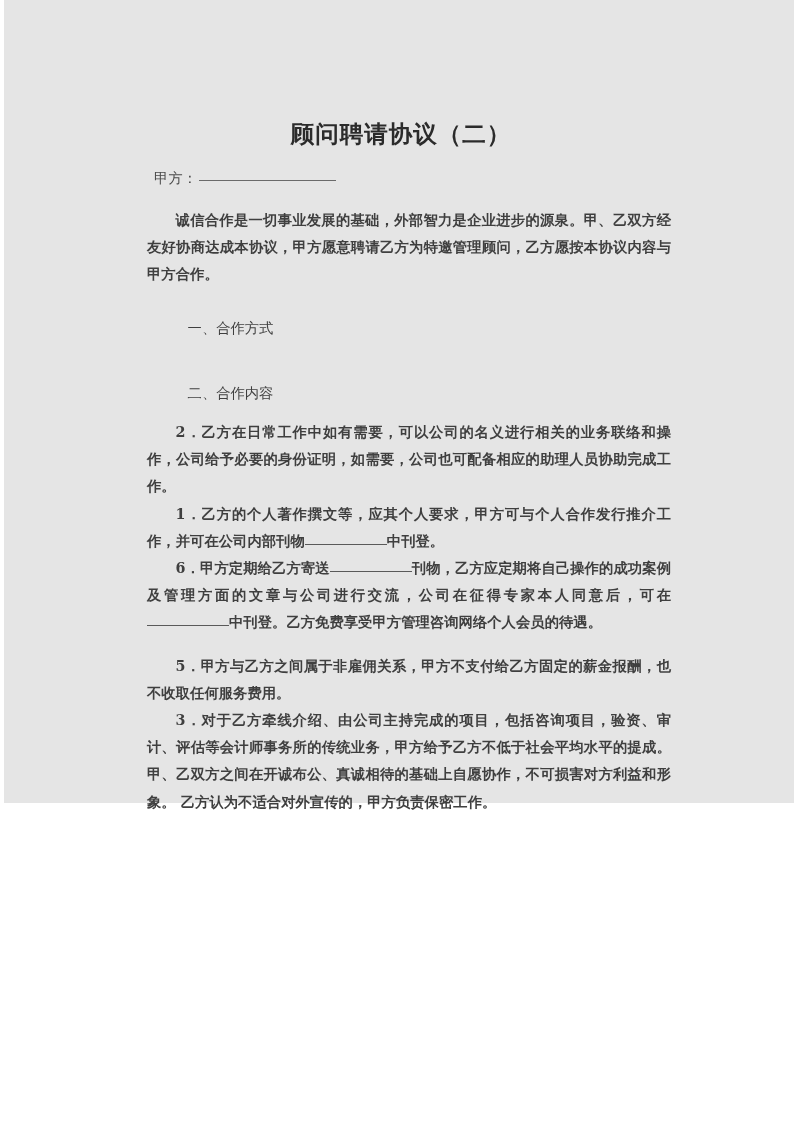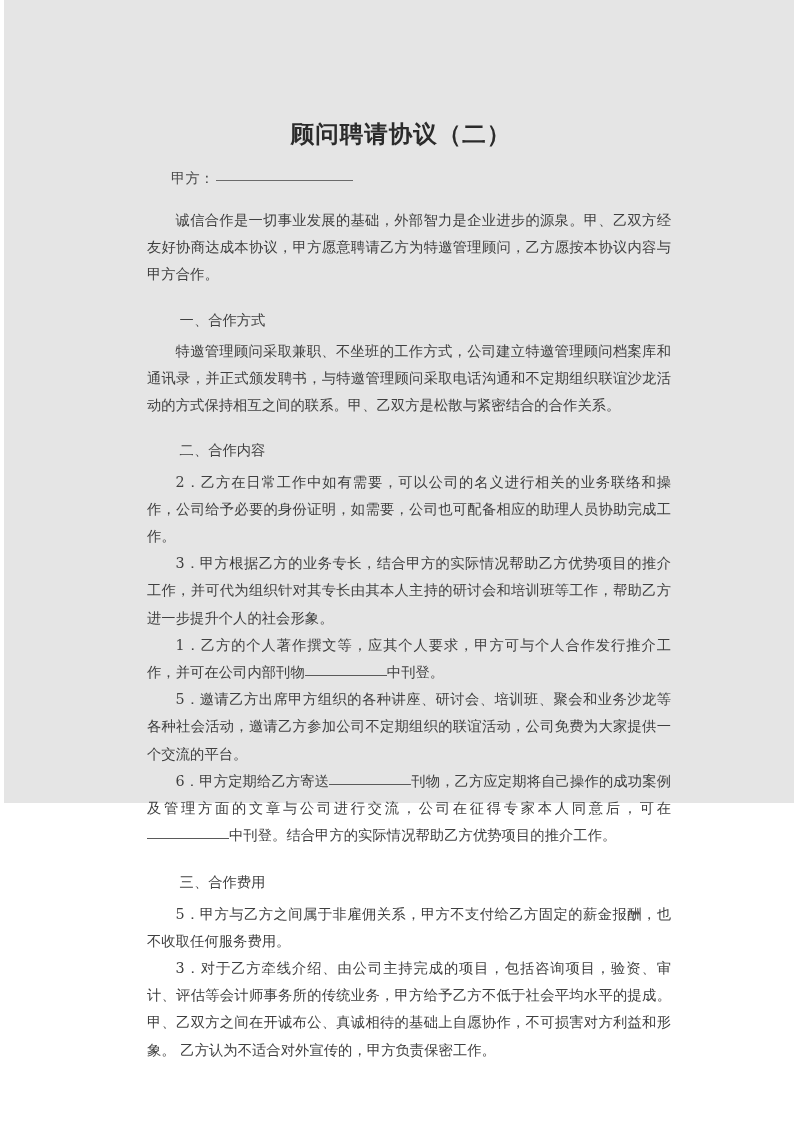--- a/index.html
+++ b/index.html
@@ -43,21 +43,20 @@
   }
   .party-line {
     font-size: 14.2px;
     line-height: 25px;
     padding-left: 7px;
     color: #4a4a4a;
     white-space: nowrap;
   }
   .party-label {
     letter-spacing: 0.2px;
-    margin-left: 17px;
   }
   .blank-long {
     display: inline-block;
     width: 137px;
     border-bottom: 1px solid #6a6a6a;
     vertical-align: 2px;
     height: 13px;
     margin-left: 2px;
   }
   .blank-mid {
@@ -69,23 +68,24 @@
   }
   p.para {
     margin: 0;
     font-size: 14.3px;
     line-height: 27.2px;
     text-align: justify;
     text-justify: inter-ideograph;
     text-indent: 2em;
     color: #3f3f3f;
     letter-spacing: 0.05px;
+    font-weight: bold;
   }
   p.heading {
-    margin: 4px;
+    margin: 12px;
     font-size: 14.3px;
     line-height: 27.2px;
     text-indent: 2em;
     color: #3f3f3f;
   }
   .gap-sm { height: 14px; }
   .gap-md { height: 16px; }
   .gap-parties { height: 16px; }
 </style>
 </head>
@@ -101,34 +101,30 @@
       <span class="party-label">甲方：</span><span class="blank-long"></span>
     </div>
 
     <div class="gap-parties"></div>
 
     <p class="para">诚信合作是一切事业发展的基础，外部智力是企业进步的源泉。甲、乙双方经友好协商达成本协议，甲方愿意聘请乙方为特邀管理顾问，乙方愿按本协议内容与甲方合作。</p>
 
     <div class="gap-sm"></div>
 
     <p class="heading">一、合作方式</p>
-    <p class="para">特邀管理顾问采取兼职、不坐班的工作方式，公司建立特邀管理顾问档案库和通讯录，并正式颁发聘书，与特邀管理顾问采取电话沟通和不定期组织联谊沙龙活动的方式保持相互之间的联系。甲、乙双方是松散与紧密结合的合作关系。</p>
 
     <div class="gap-sm"></div>
 
     <p class="heading">二、合作内容</p>
     <p class="para">2．乙方在日常工作中如有需要，可以公司的名义进行相关的业务联络和操作，公司给予必要的身份证明，如需要，公司也可配备相应的助理人员协助完成工作。</p>
-    <p class="para">3．甲方根据乙方的业务专长，结合甲方的实际情况帮助乙方优势项目的推介工作，并可代为组织针对其专长由其本人主持的研讨会和培训班等工作，帮助乙方进一步提升个人的社会形象。</p>
 
     <p class="para"><span>1．乙方的个人著作撰文等，应其个人要求，甲方可与个人合作发行推介工作，并可在公司内部刊物</span><span class="blank-mid"></span><span>中刊登。</span></p>
 
-    <p class="para">5．邀请乙方出席甲方组织的各种讲座、研讨会、培训班、聚会和业务沙龙等各种社会活动，邀请乙方参加公司不定期组织的联谊活动，公司免费为大家提供一个交流的平台。</p>
 
-    <p class="para"><span>6．甲方定期给乙方寄送</span><span class="blank-mid"></span><span>刊物，乙方应定期将自己操作的成功案例及管理方面的文章与公司进行交流，公司在征得专家本人同意后，可在</span><span class="blank-mid"></span><span>中刊登。结合甲方的实际情况帮助乙方优势项目的推介工作。</span></p>
+    <p class="para"><span>6．甲方定期给乙方寄送</span><span class="blank-mid"></span><span>刊物，乙方应定期将自己操作的成功案例及管理方面的文章与公司进行交流，公司在征得专家本人同意后，可在</span><span class="blank-mid"></span><span>中刊登。乙方免费享受甲方管理咨询网络个人会员的待遇。</span></p>
 
     <div class="gap-md"></div>
 
-    <p class="heading">三、合作费用</p>
     <p class="para">5．甲方与乙方之间属于非雇佣关系，甲方不支付给乙方固定的薪金报酬，也不收取任何服务费用。</p>
     <p class="para">3．对于乙方牵线介绍、由公司主持完成的项目，包括咨询项目，验资、审计、评估等会计师事务所的传统业务，甲方给予乙方不低于社会平均水平的提成。 甲、乙双方之间在开诚布公、真诚相待的基础上自愿协作，不可损害对方利益和形象。 乙方认为不适合对外宣传的，甲方负责保密工作。</p>
 
   </div>
 </div>
 
 </body></html>

